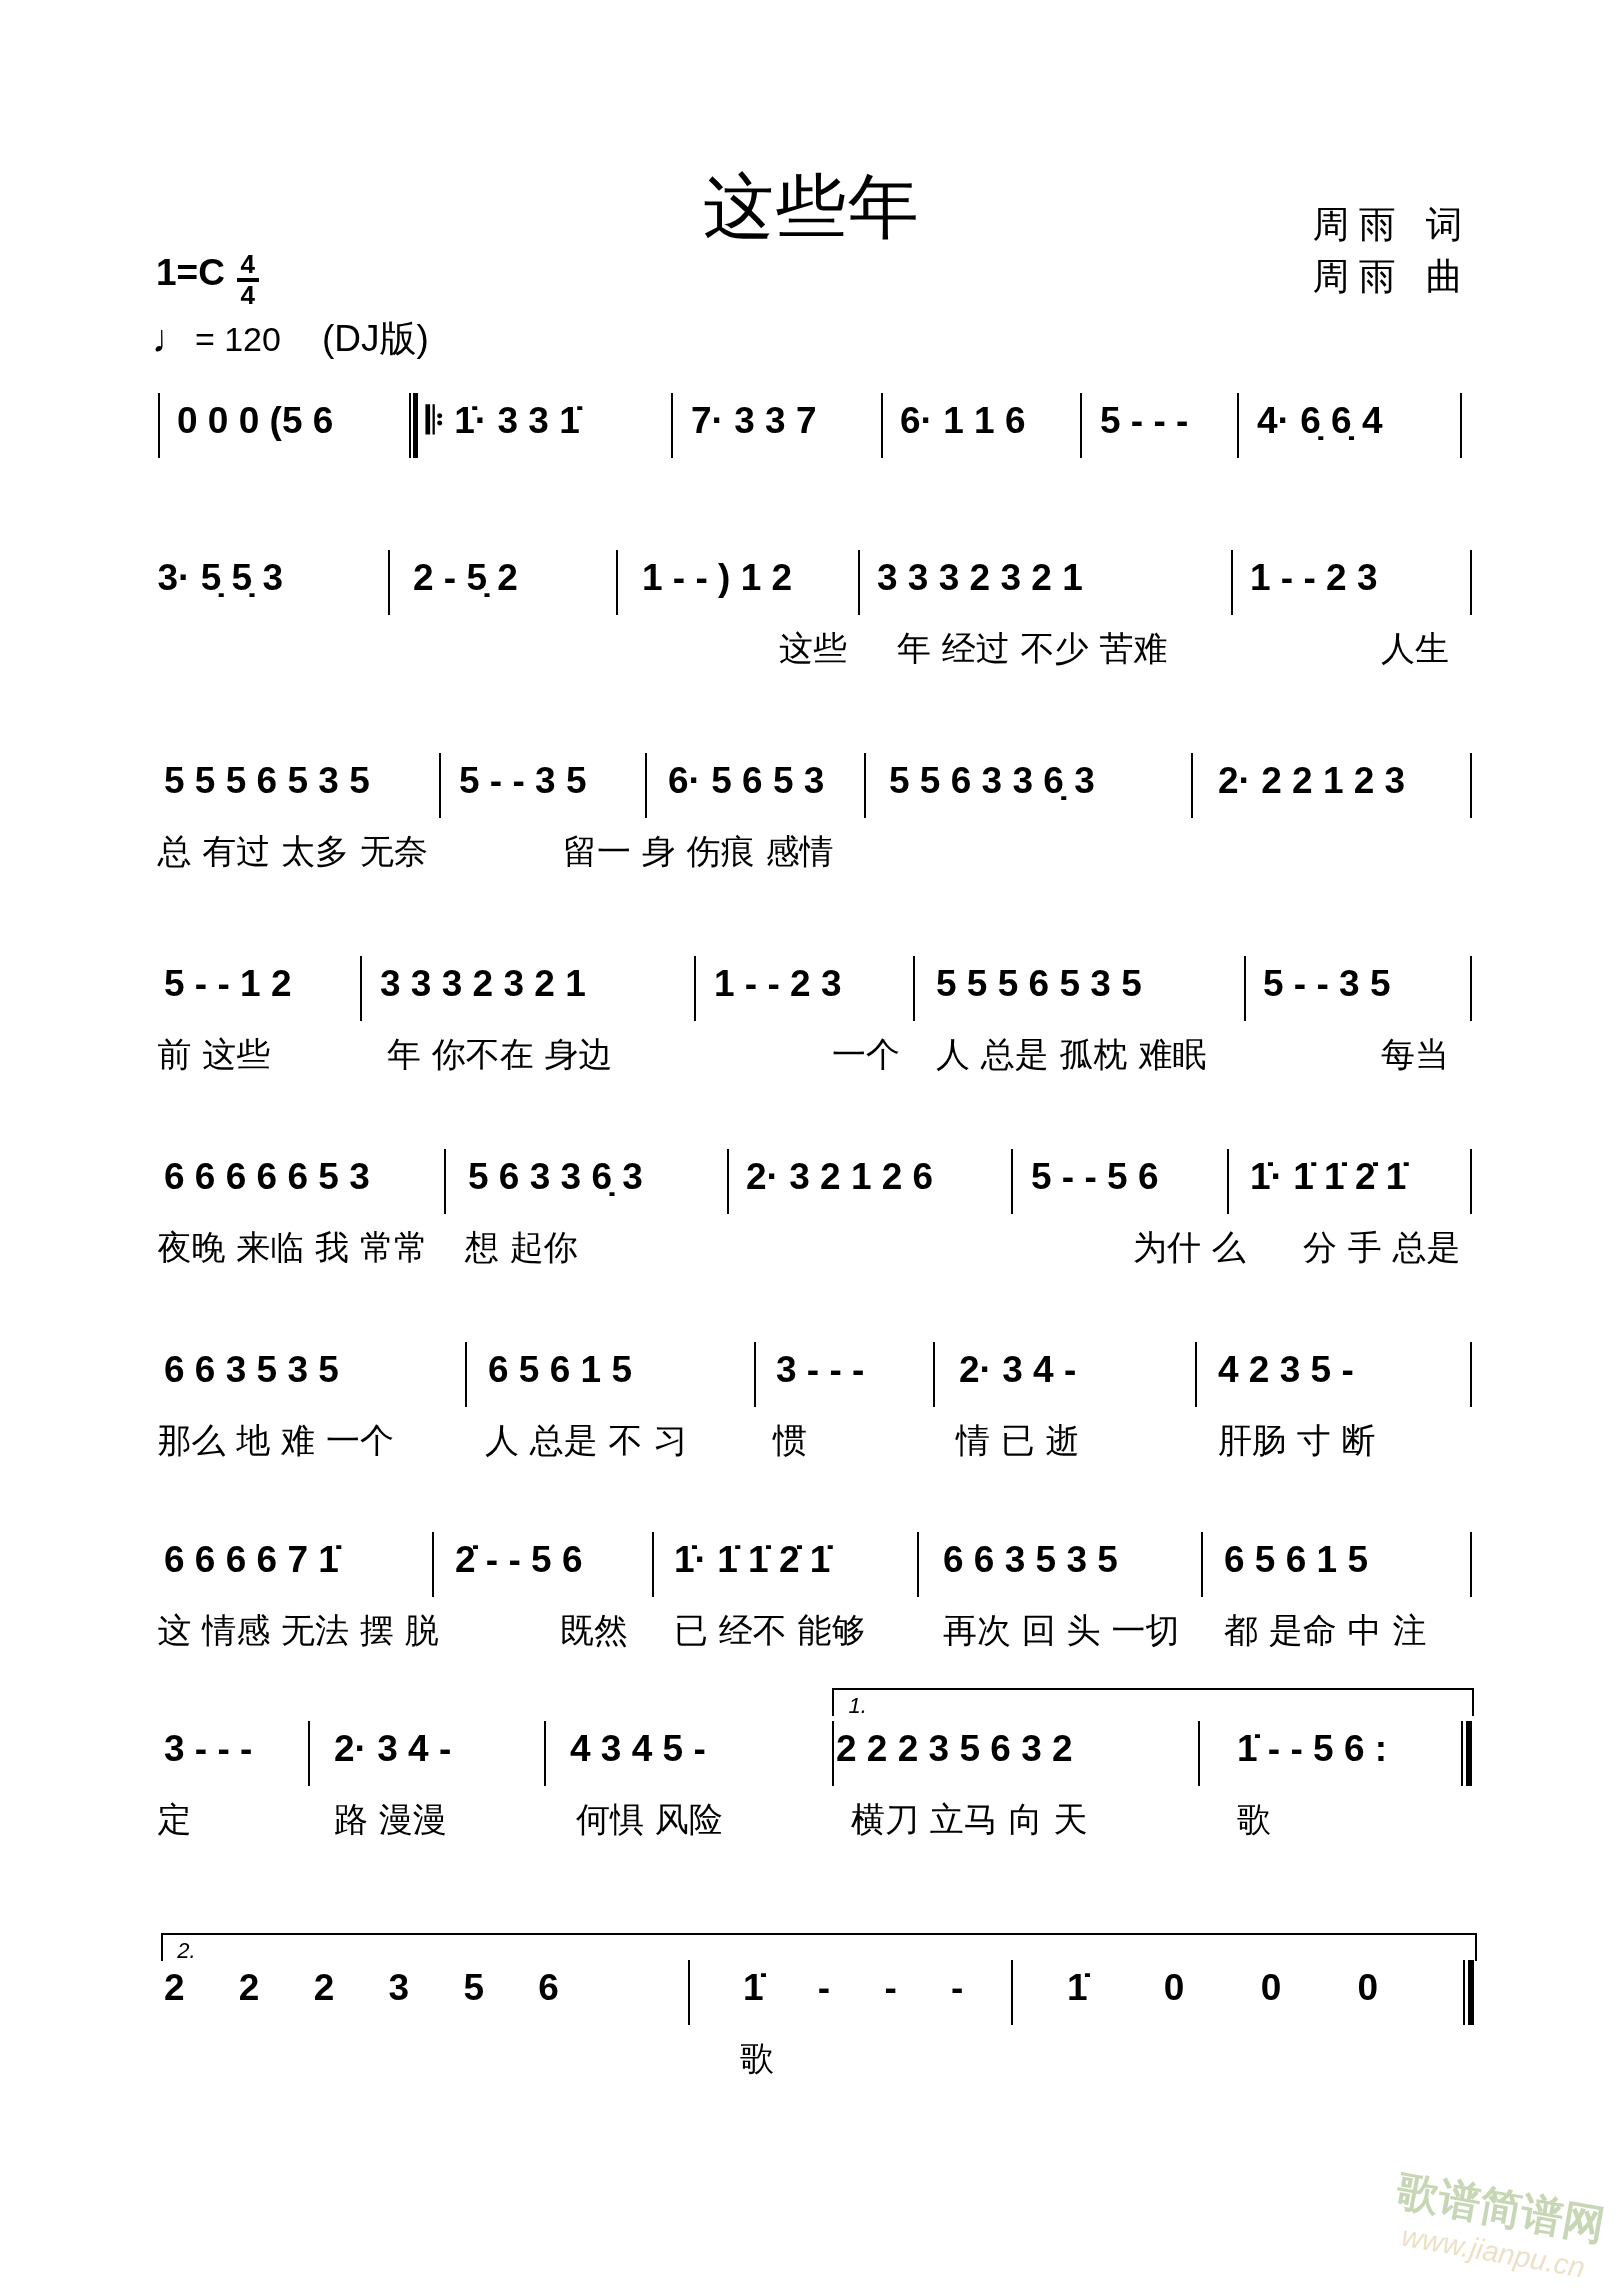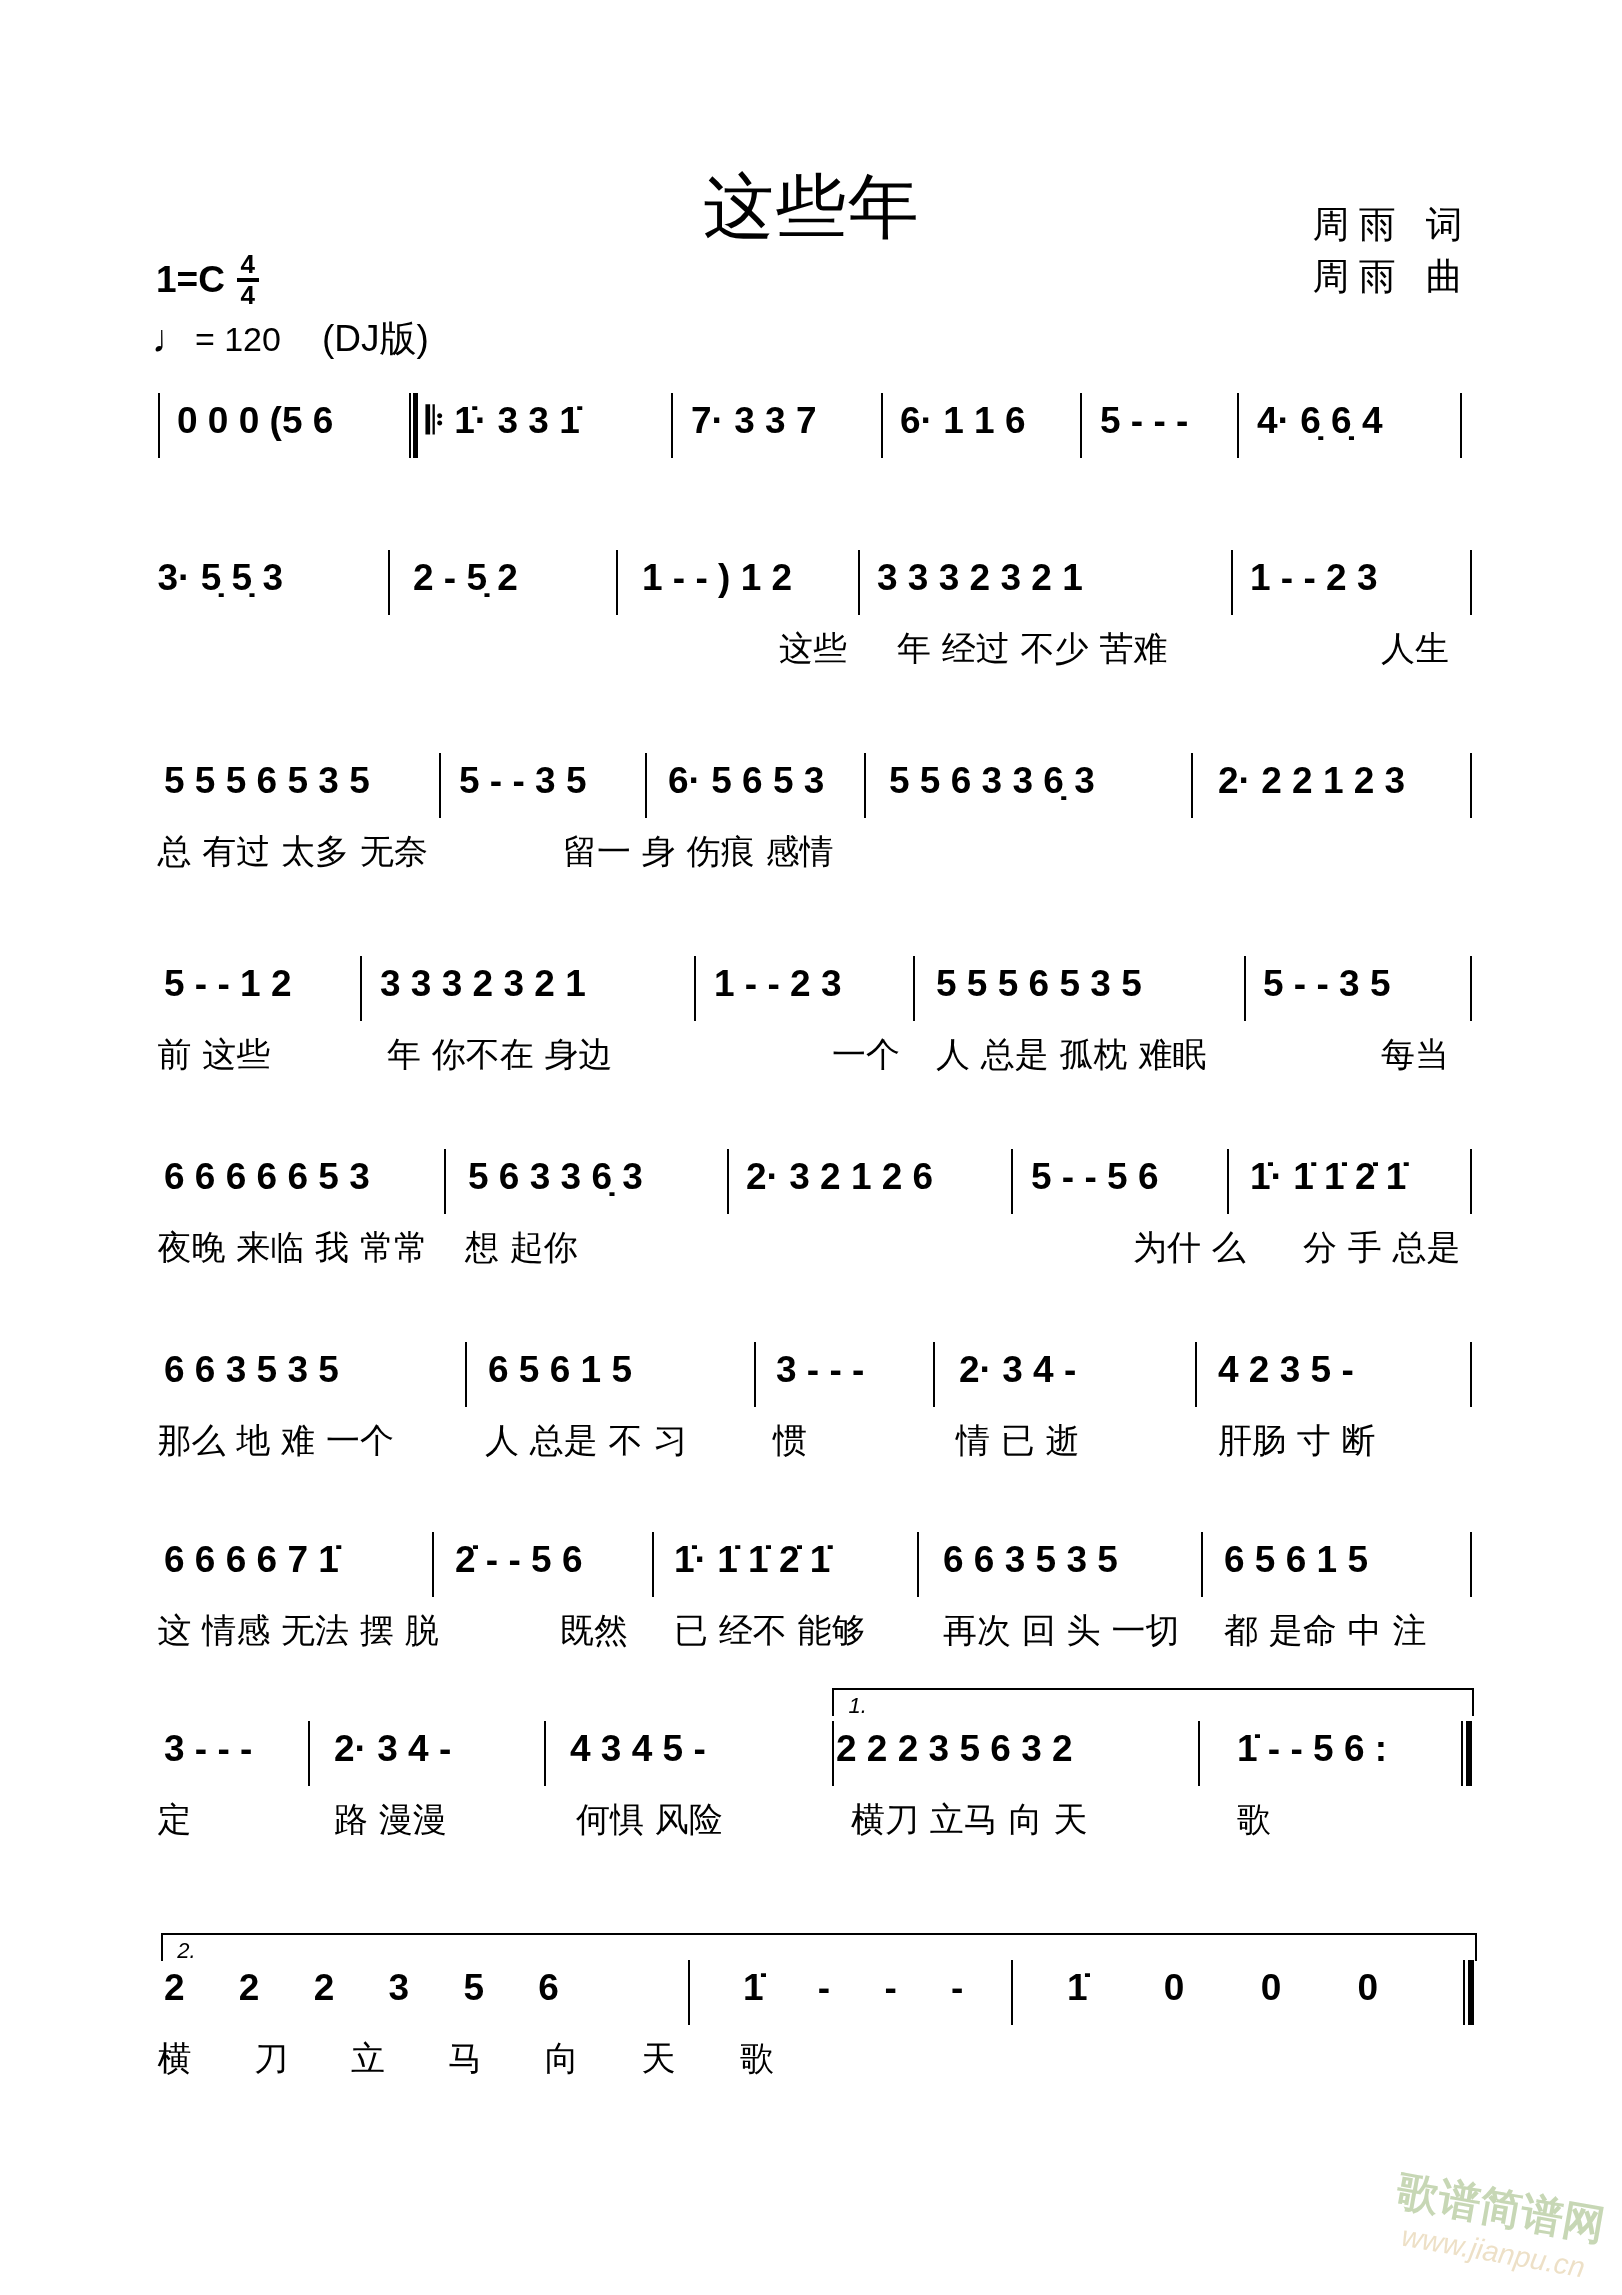--- a/index.html
+++ b/index.html
@@ -3,21 +3,21 @@
 <meta charset="utf-8">
 <style>
   html, body { margin: 0; padding: 0; background: #ffffff; }
   body {
     width: 1623px; height: 2295px; position: relative; overflow: hidden;
     font-family: "Liberation Sans", "DejaVu Sans", sans-serif; color: #000;
   }
   .title { position: absolute; left: 0; width: 1623px; top: 160px; text-align: center;
     font-size: 71px; font-family: "DejaVu Sans", sans-serif; letter-spacing: 1.3px; }
   .credit { position: absolute; right: 151px; font-size: 37px; font-family: "DejaVu Sans", sans-serif; letter-spacing: 9.2px; }
-  .key { position: absolute; left: 156px; top: 252px; font-size: 37px; font-weight: bold; display: flex; align-items: center; }
+  .key { position: absolute; left: 156px; top: 252px; font-size: 37px; font-weight: bold; display: flex; }
   .timesig { display: inline-flex; flex-direction: column; align-items: center; margin-left: 11.8px; font-size: 26px; line-height: 25px; }
   .timesig .bar { width: 22px; height: 3.3px; background: #000; margin: 1.3px 0; }
   .tempo { position: absolute; left: 152px; top: 314px; font-size: 34px; display: flex; align-items: center; }
   .note-glyph { font-size: 39px; margin-right: 3.9px; }
   .tempo .ver { margin-left: 41px; font-size: 37px; }
 
   .system { position: absolute; left: 151px; width: 1328px; }
   .notes-row { position: relative; height: 79px; }
   .lyrics-row { position: relative; height: 52px; margin-top: 3.9px; font-family: "DejaVu Sans", sans-serif; font-size: 34px; }
   .barline { position: absolute; top: 6.5px; width: 2px; height: 65px; background: #000; }
@@ -228,21 +228,20 @@
   </div>
   <div class="notes-row">
     <span class="seq" style="left:13px; letter-spacing:22px;">2 2 2 3 5 6</span>
     <div class="barline" style="left:537px"></div>
     <span class="seq" style="left:592px; letter-spacing:22px;">1̇ - - -</span>
     <div class="barline" style="left:860px"></div>
     <span class="seq" style="left:916px; letter-spacing:33px;">1̇ 0 0 0</span>
     <div class="barline final" style="left:1312px"></div>
   </div>
   <div class="lyrics-row">
-    <span class="lyric" style="left:6.5px; letter-spacing:26px;">横 刀 立 马 向 天</span>
     <span class="lyric" style="left:589px">歌</span>
   </div>
 </div>
 
 <div class="watermark">
   <div class="cn">歌谱简谱网</div>
   <div class="url">www.jianpu.cn</div>
 </div>
 
 

